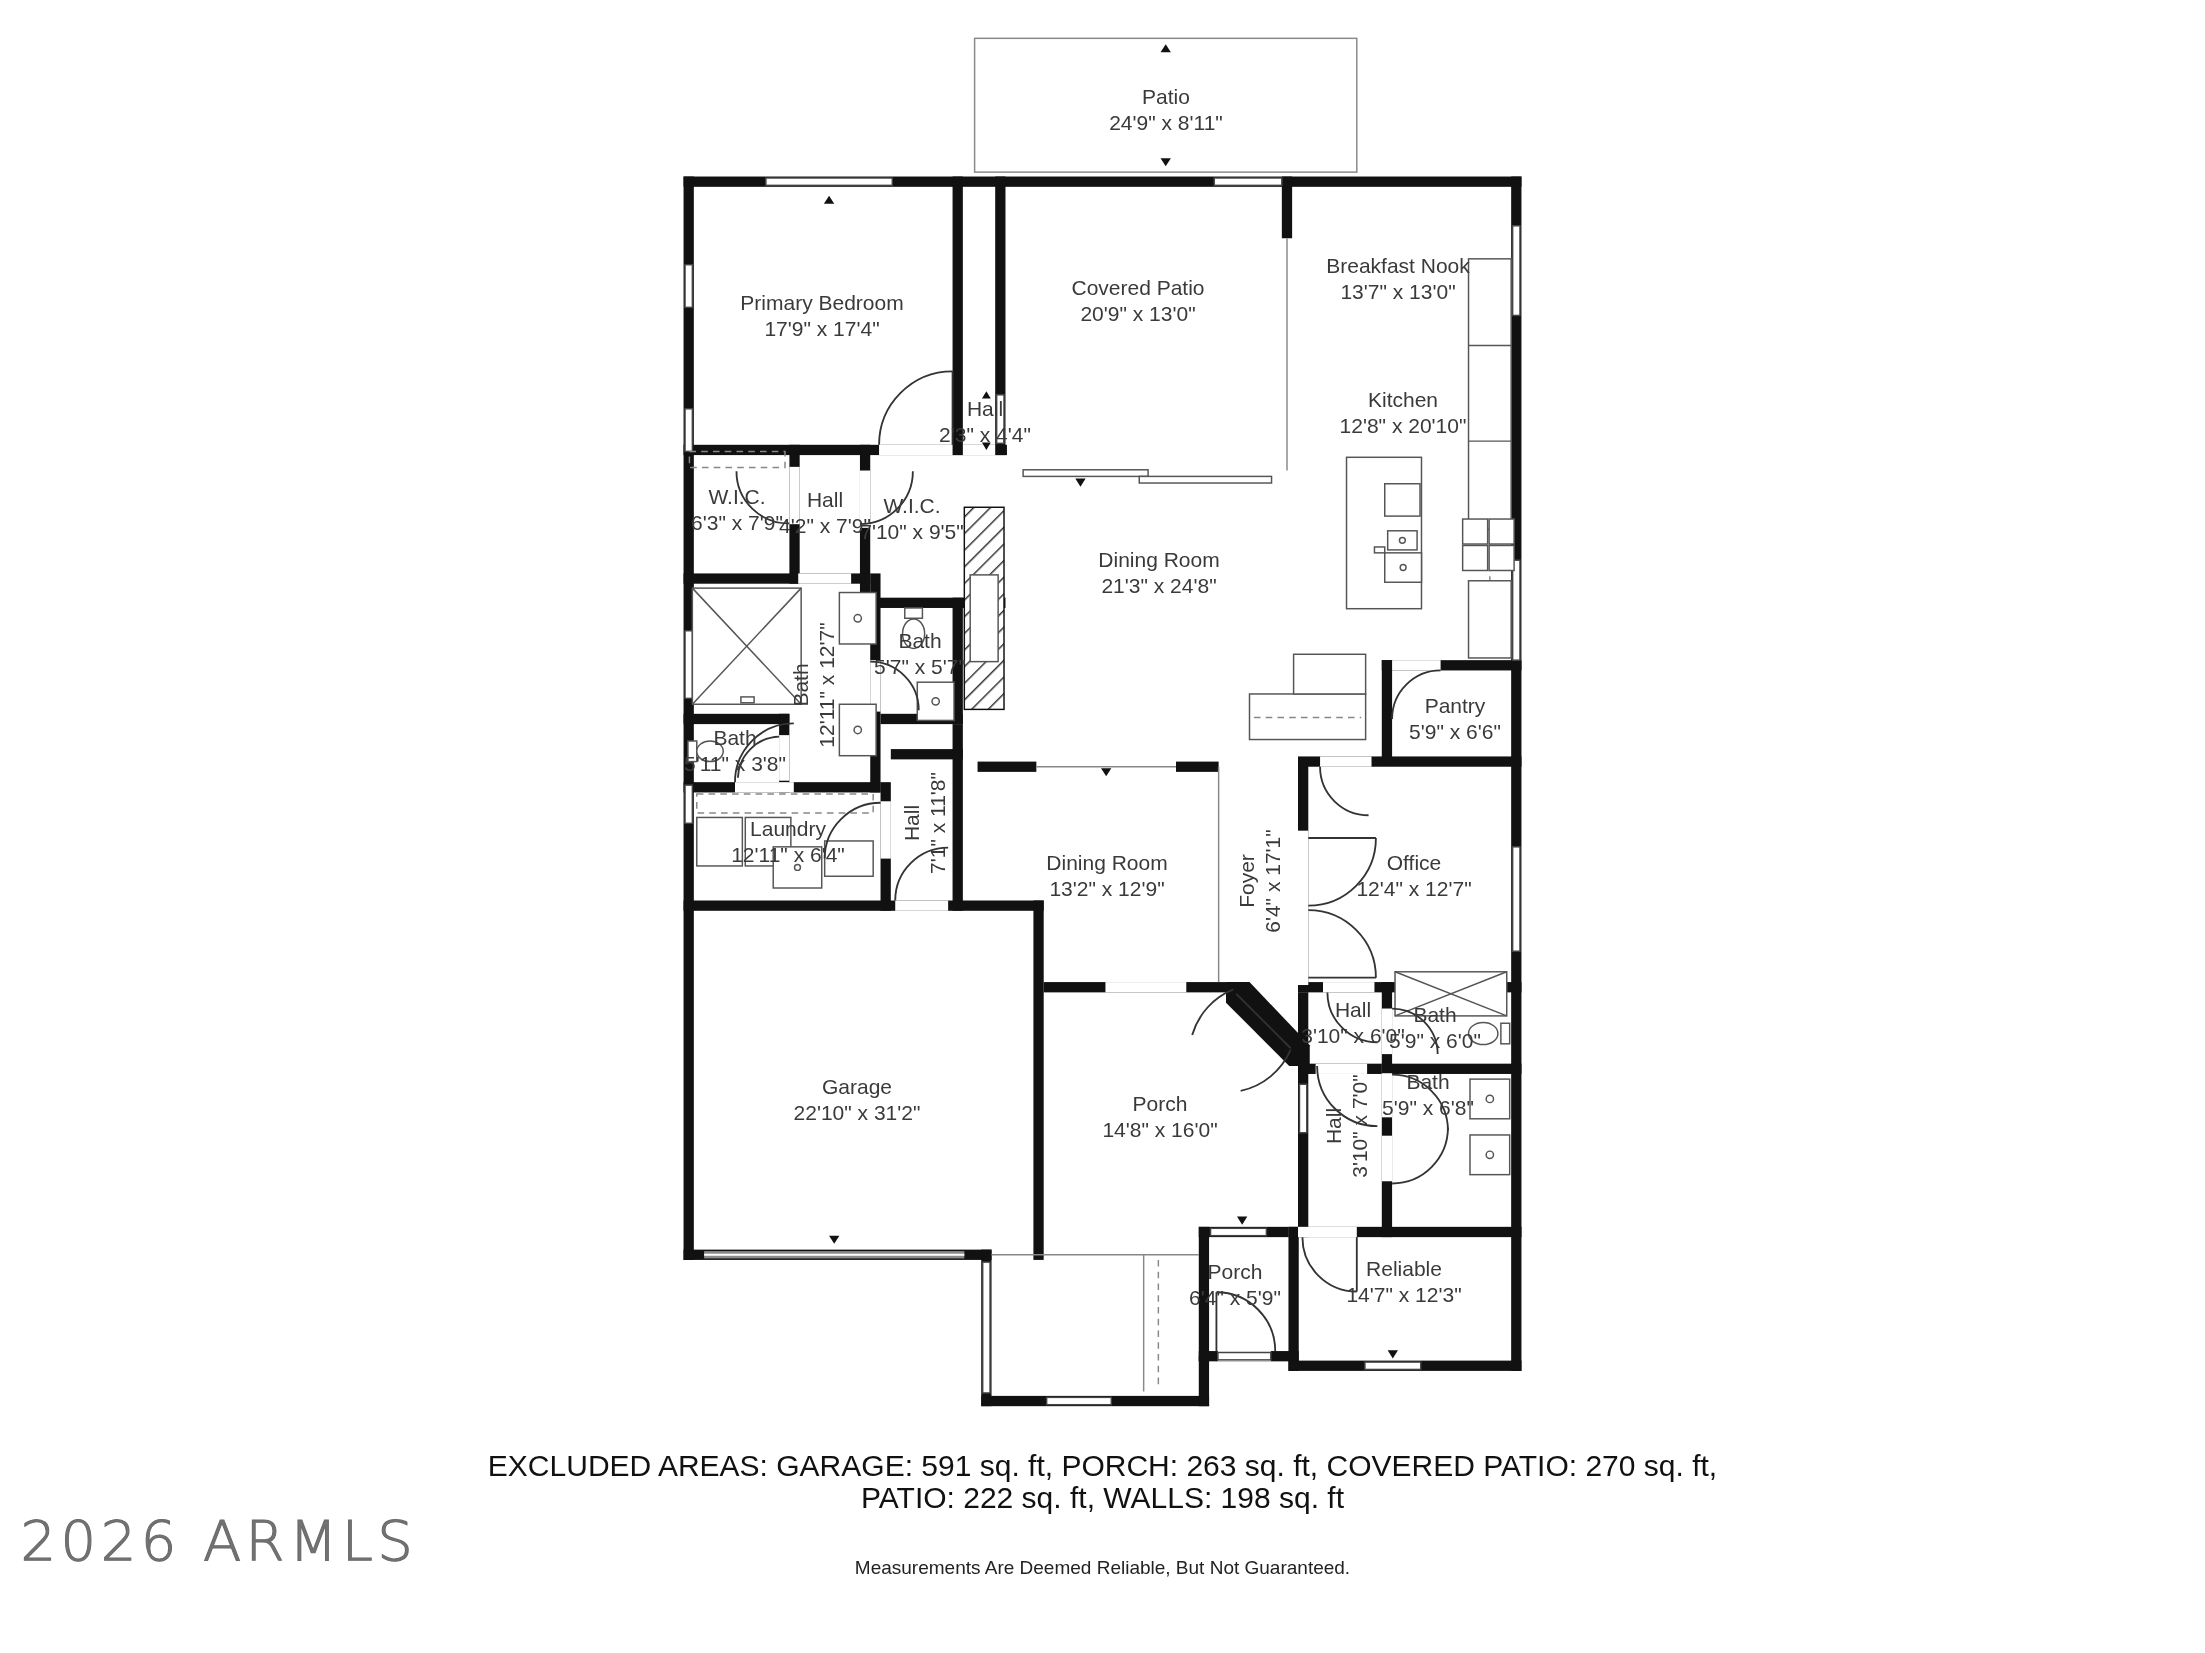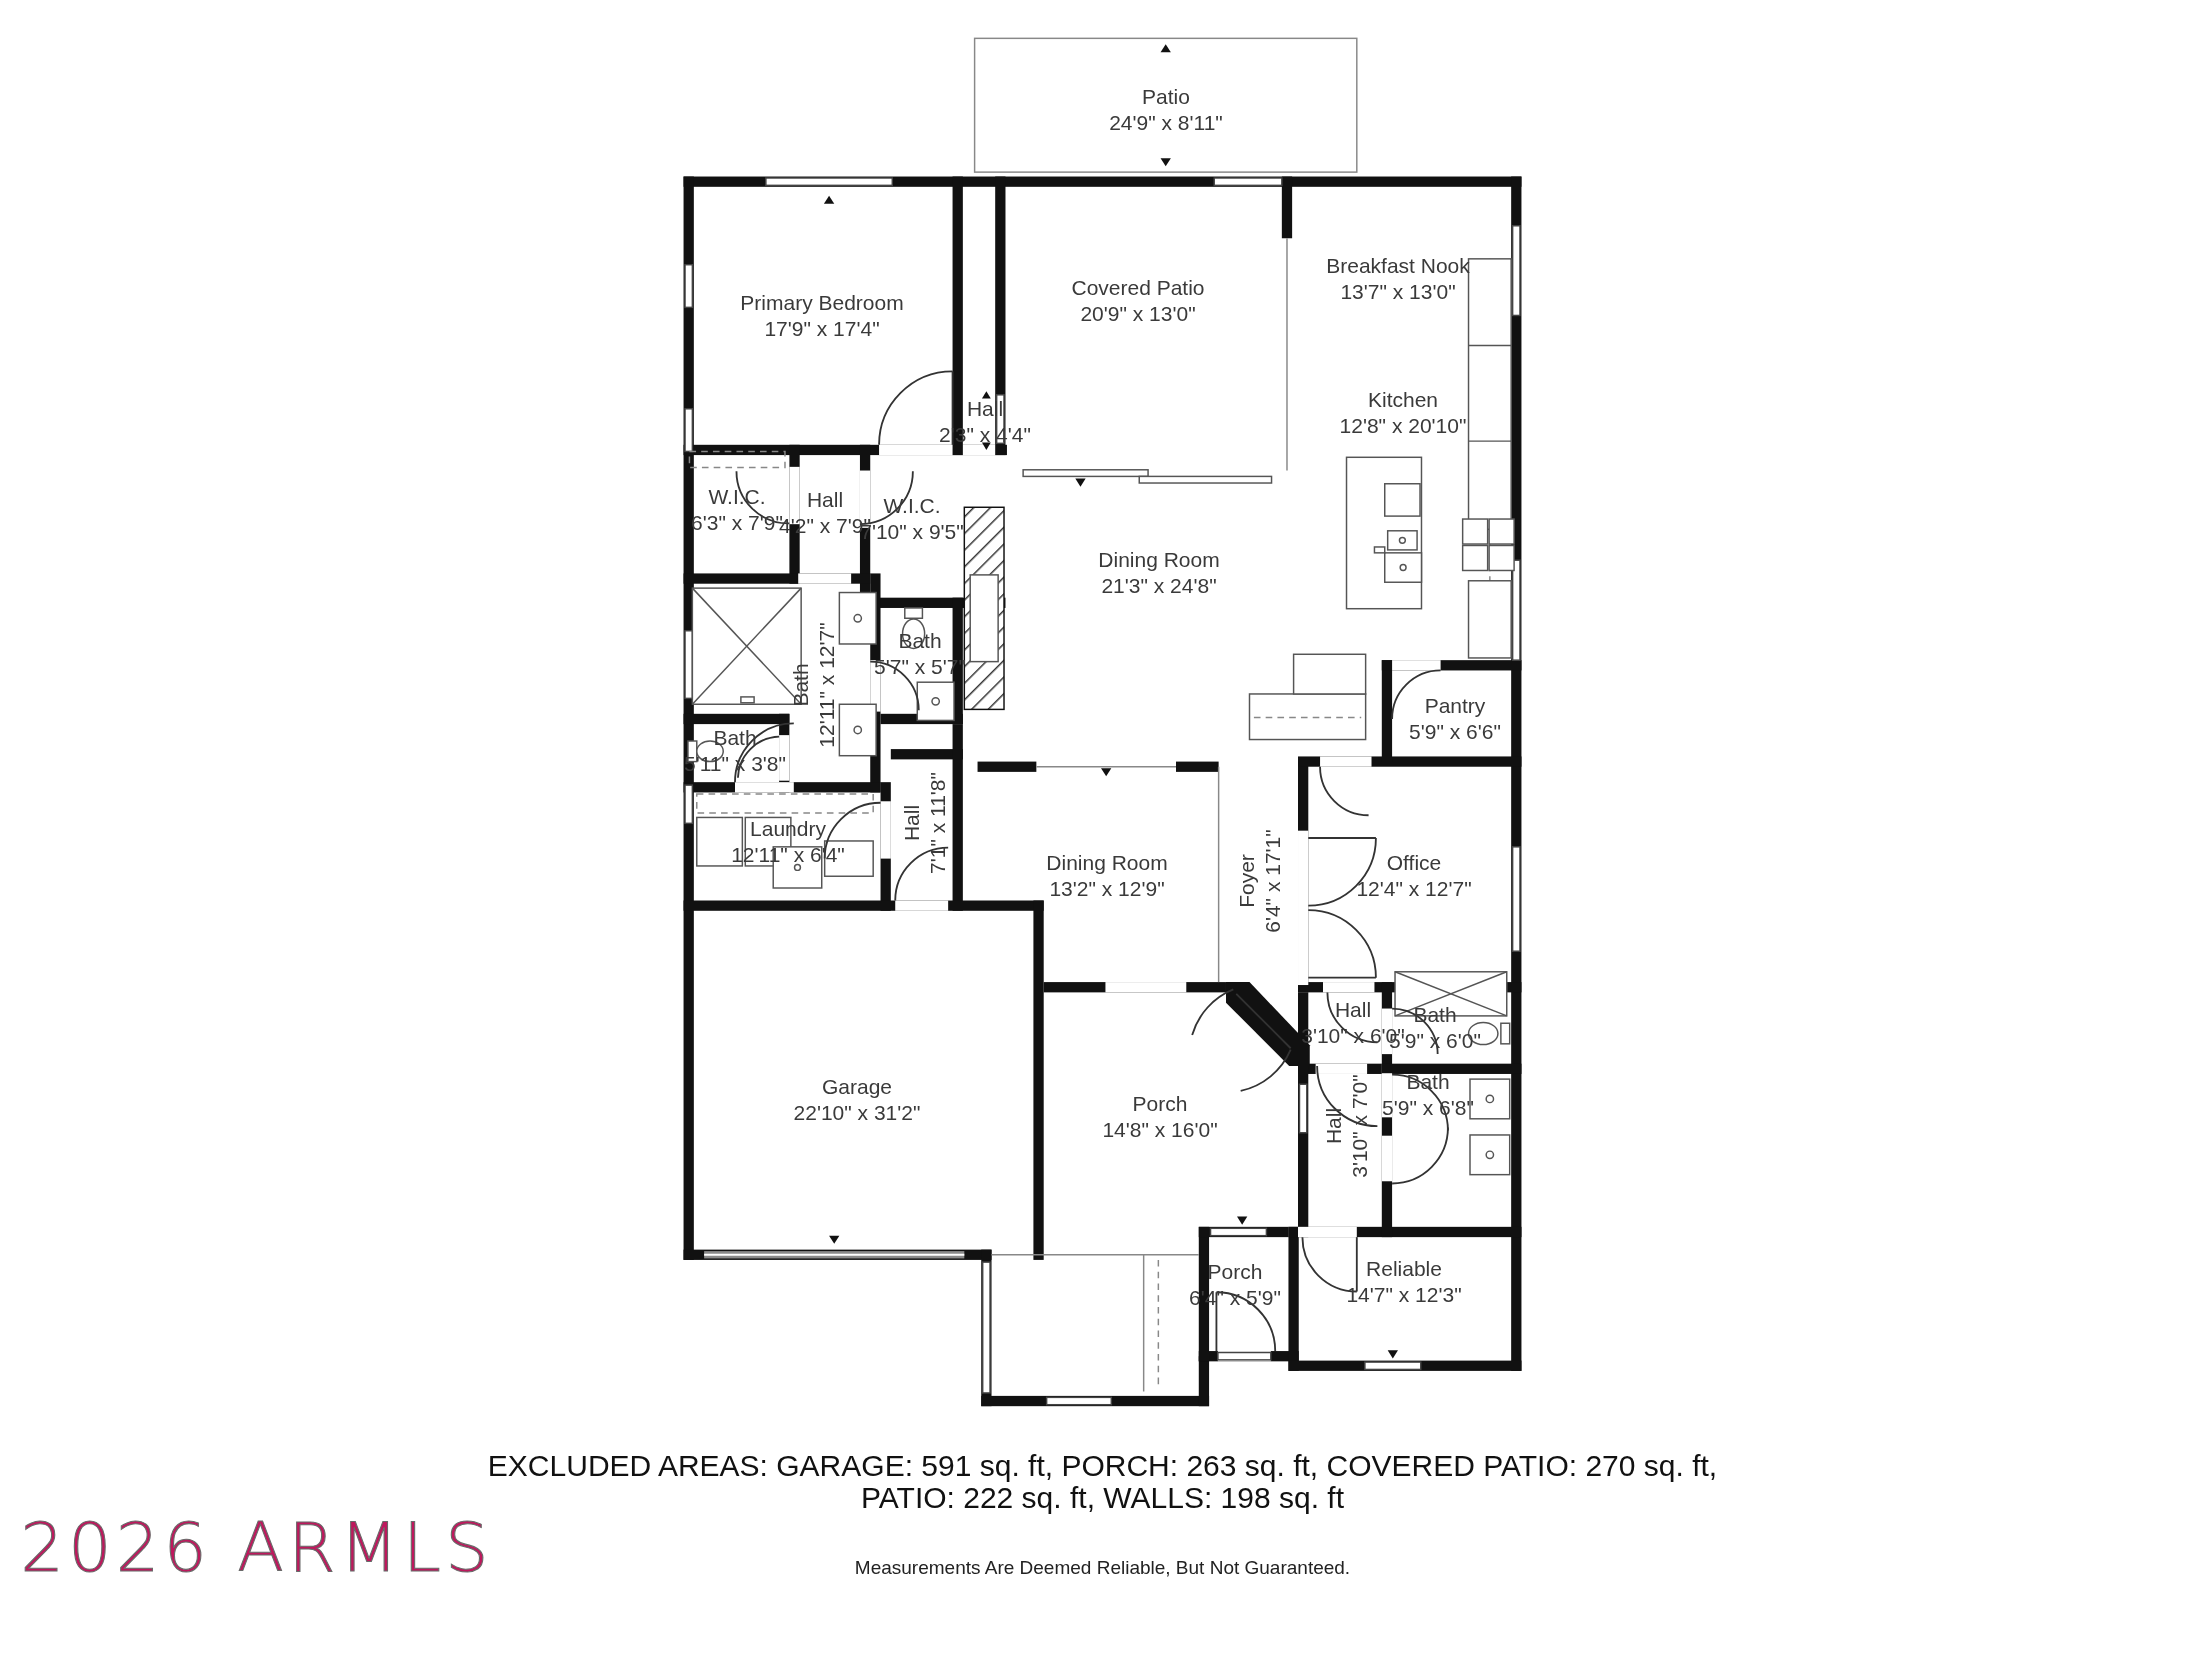--- a/index.html
+++ b/index.html
@@ -8,22 +8,22 @@
   #plan-svg{position:absolute;left:0;top:0;width:2205px;height:1654px;}
   #labels-layer{position:absolute;left:0;top:0;width:2205px;height:1654px;pointer-events:none;}
   .room-label{position:absolute;text-align:center;color:#3a3a3a;font-size:21px;line-height:1.24;
               white-space:nowrap;}
   .room-label .rname{display:block;}
   .room-label .rdims{display:block;}
   #summary{position:absolute;left:0;top:1450px;width:2205px;text-align:center;color:#111;}
   #summary .total{font-size:35px;font-weight:bold;line-height:1.0;margin-bottom:8.8px;}
   #summary .line{font-size:30px;line-height:1.07;}
   #summary .disclaimer{font-size:19px;margin-top:43px;color:#222;}
-  #watermark{position:absolute;left:20.6px;top:1508px;font-size:68px;letter-spacing:4.4px;
-             font-family:"DejaVu Sans", sans-serif;font-weight:200;color:#be185d;
+  #watermark{position:absolute;left:20.6px;top:1508px;font-size:56px;letter-spacing:4.4px;
+             font-family:"DejaVu Sans", sans-serif;font-weight:200;color:#737373;
              -webkit-text-stroke:1.1px #6a6a6a;}
   .wall{fill:#111;}
   .gap{fill:#fff;}
   .winrect{fill:#fff;stroke:#444;stroke-width:2;}
   .thin{stroke:#888;stroke-width:2;fill:none;}
   .dash{stroke:#888;stroke-width:2;fill:none;stroke-dasharray:9 7;}
   .fix{fill:#fff;stroke:#555;stroke-width:2;}
   .fixl{stroke:#555;stroke-width:2;fill:none;}
   .arc{stroke:#333;stroke-width:2.5;fill:none;}
   .tick{fill:#111;}

